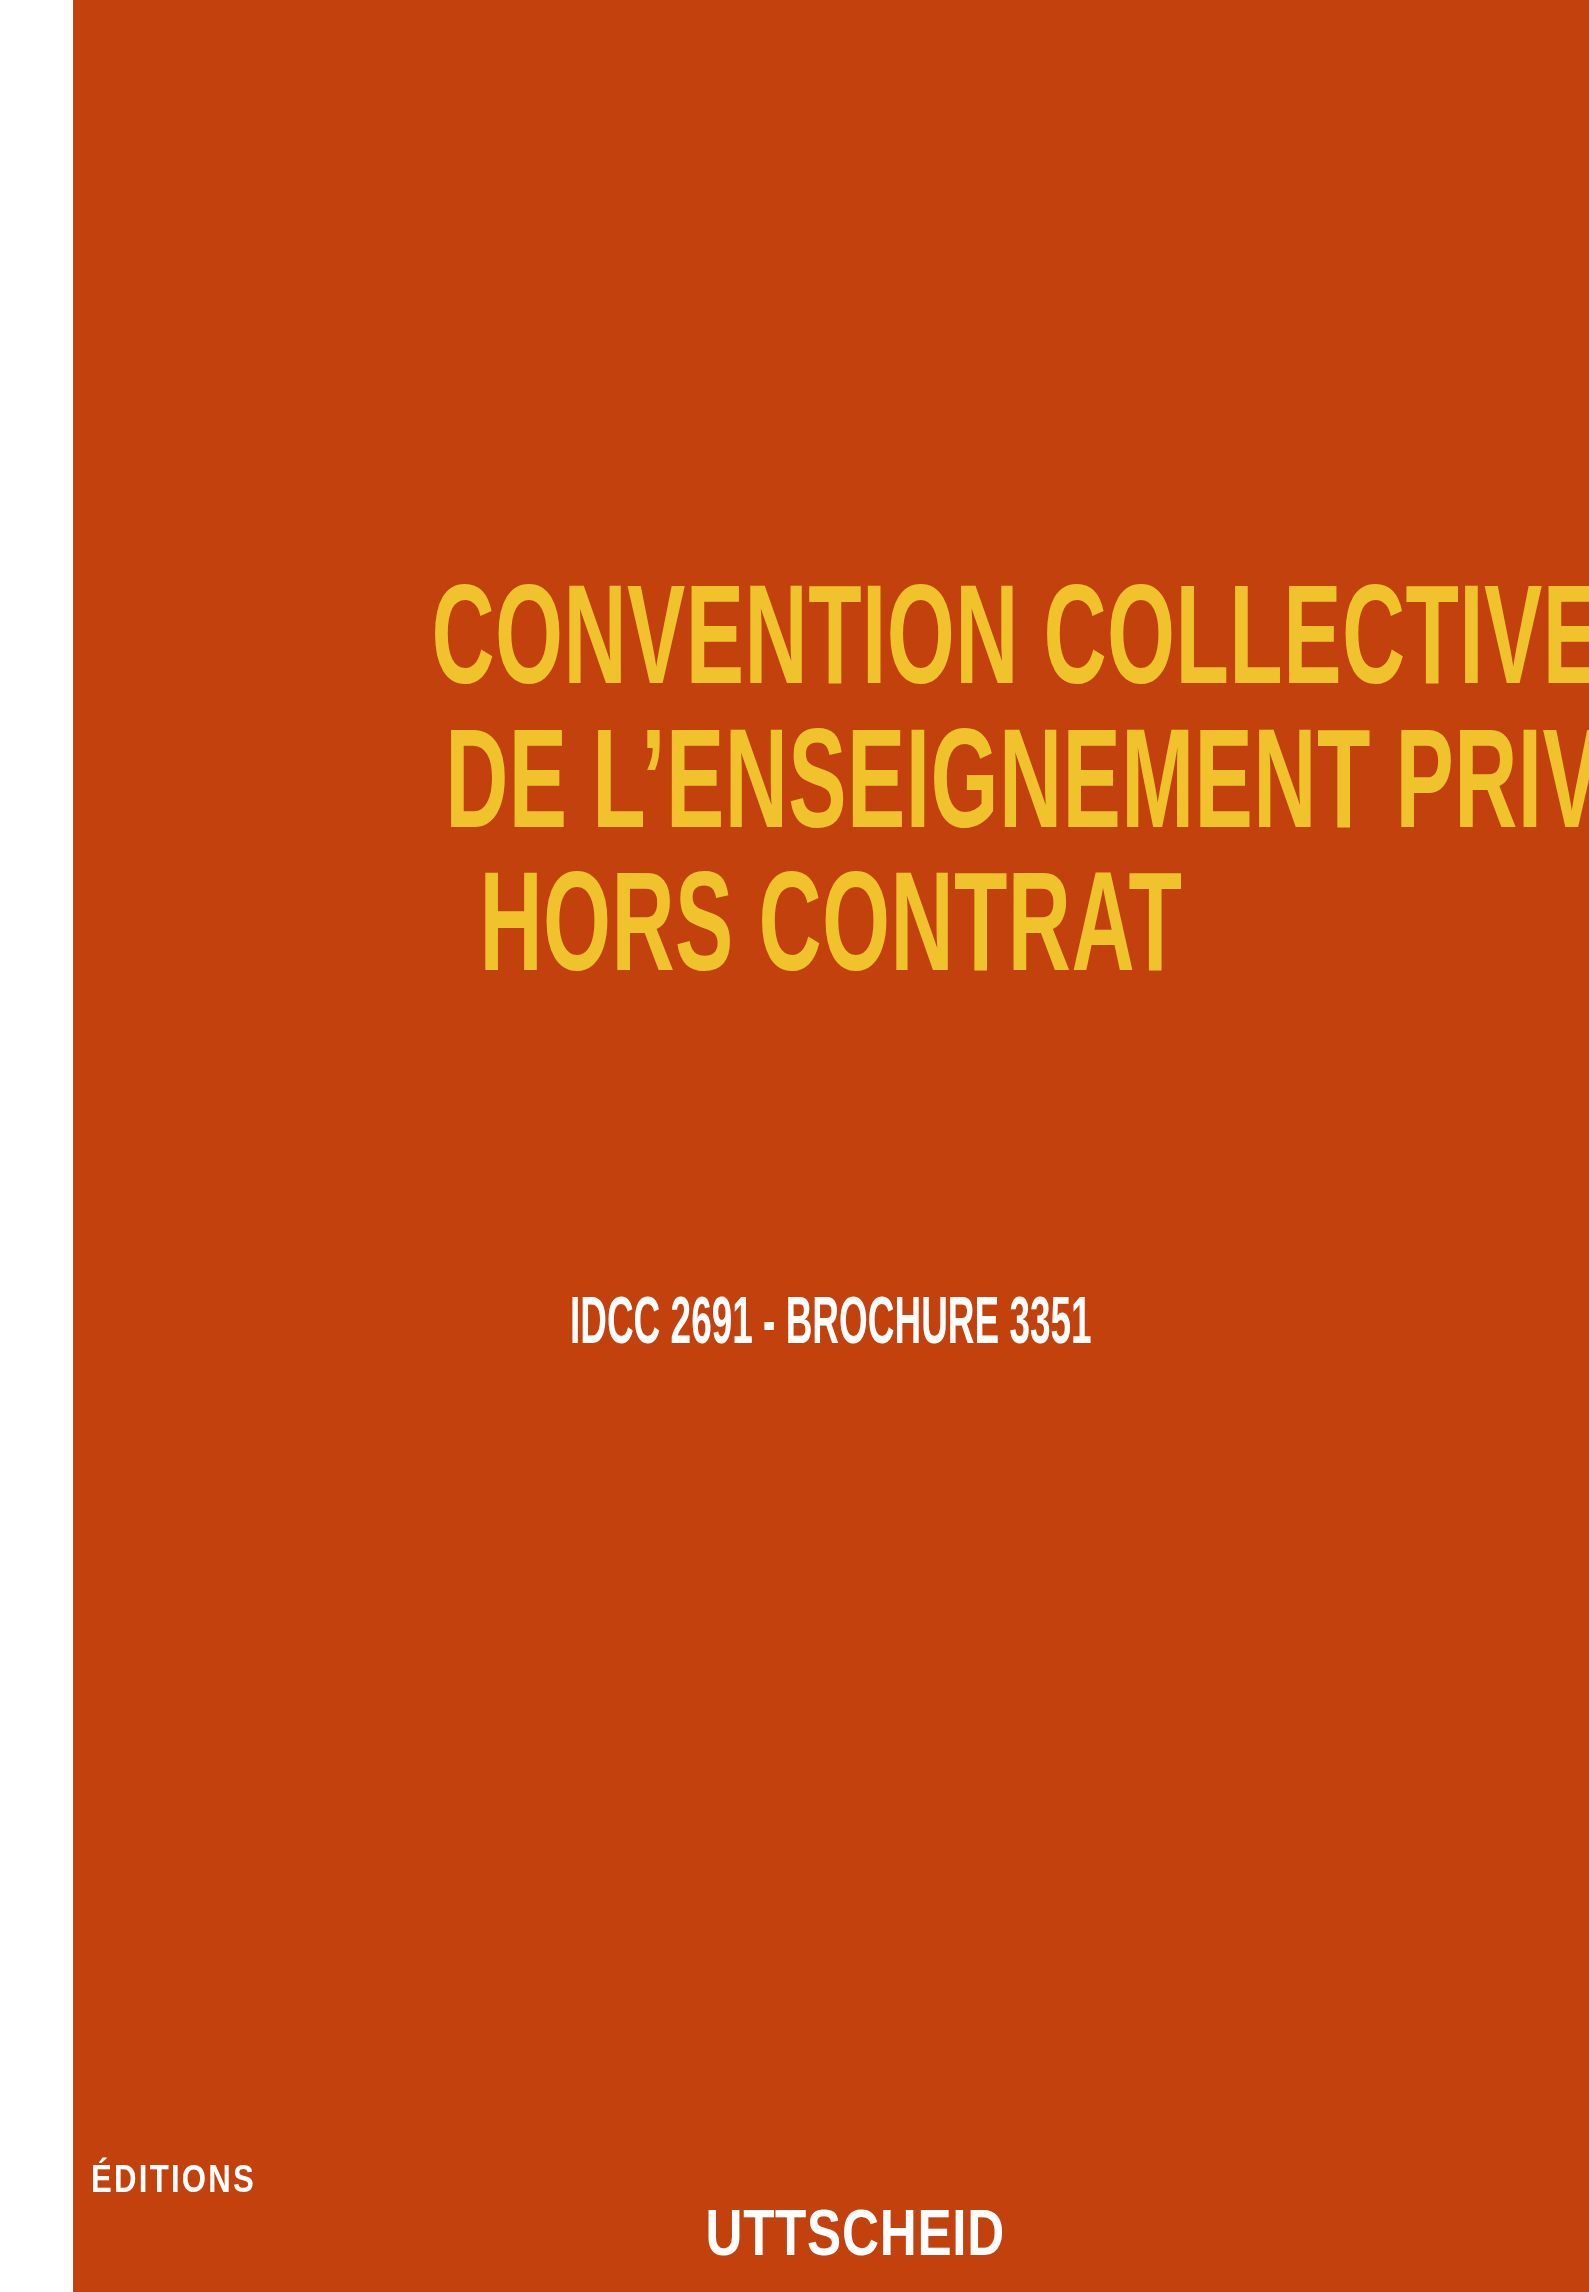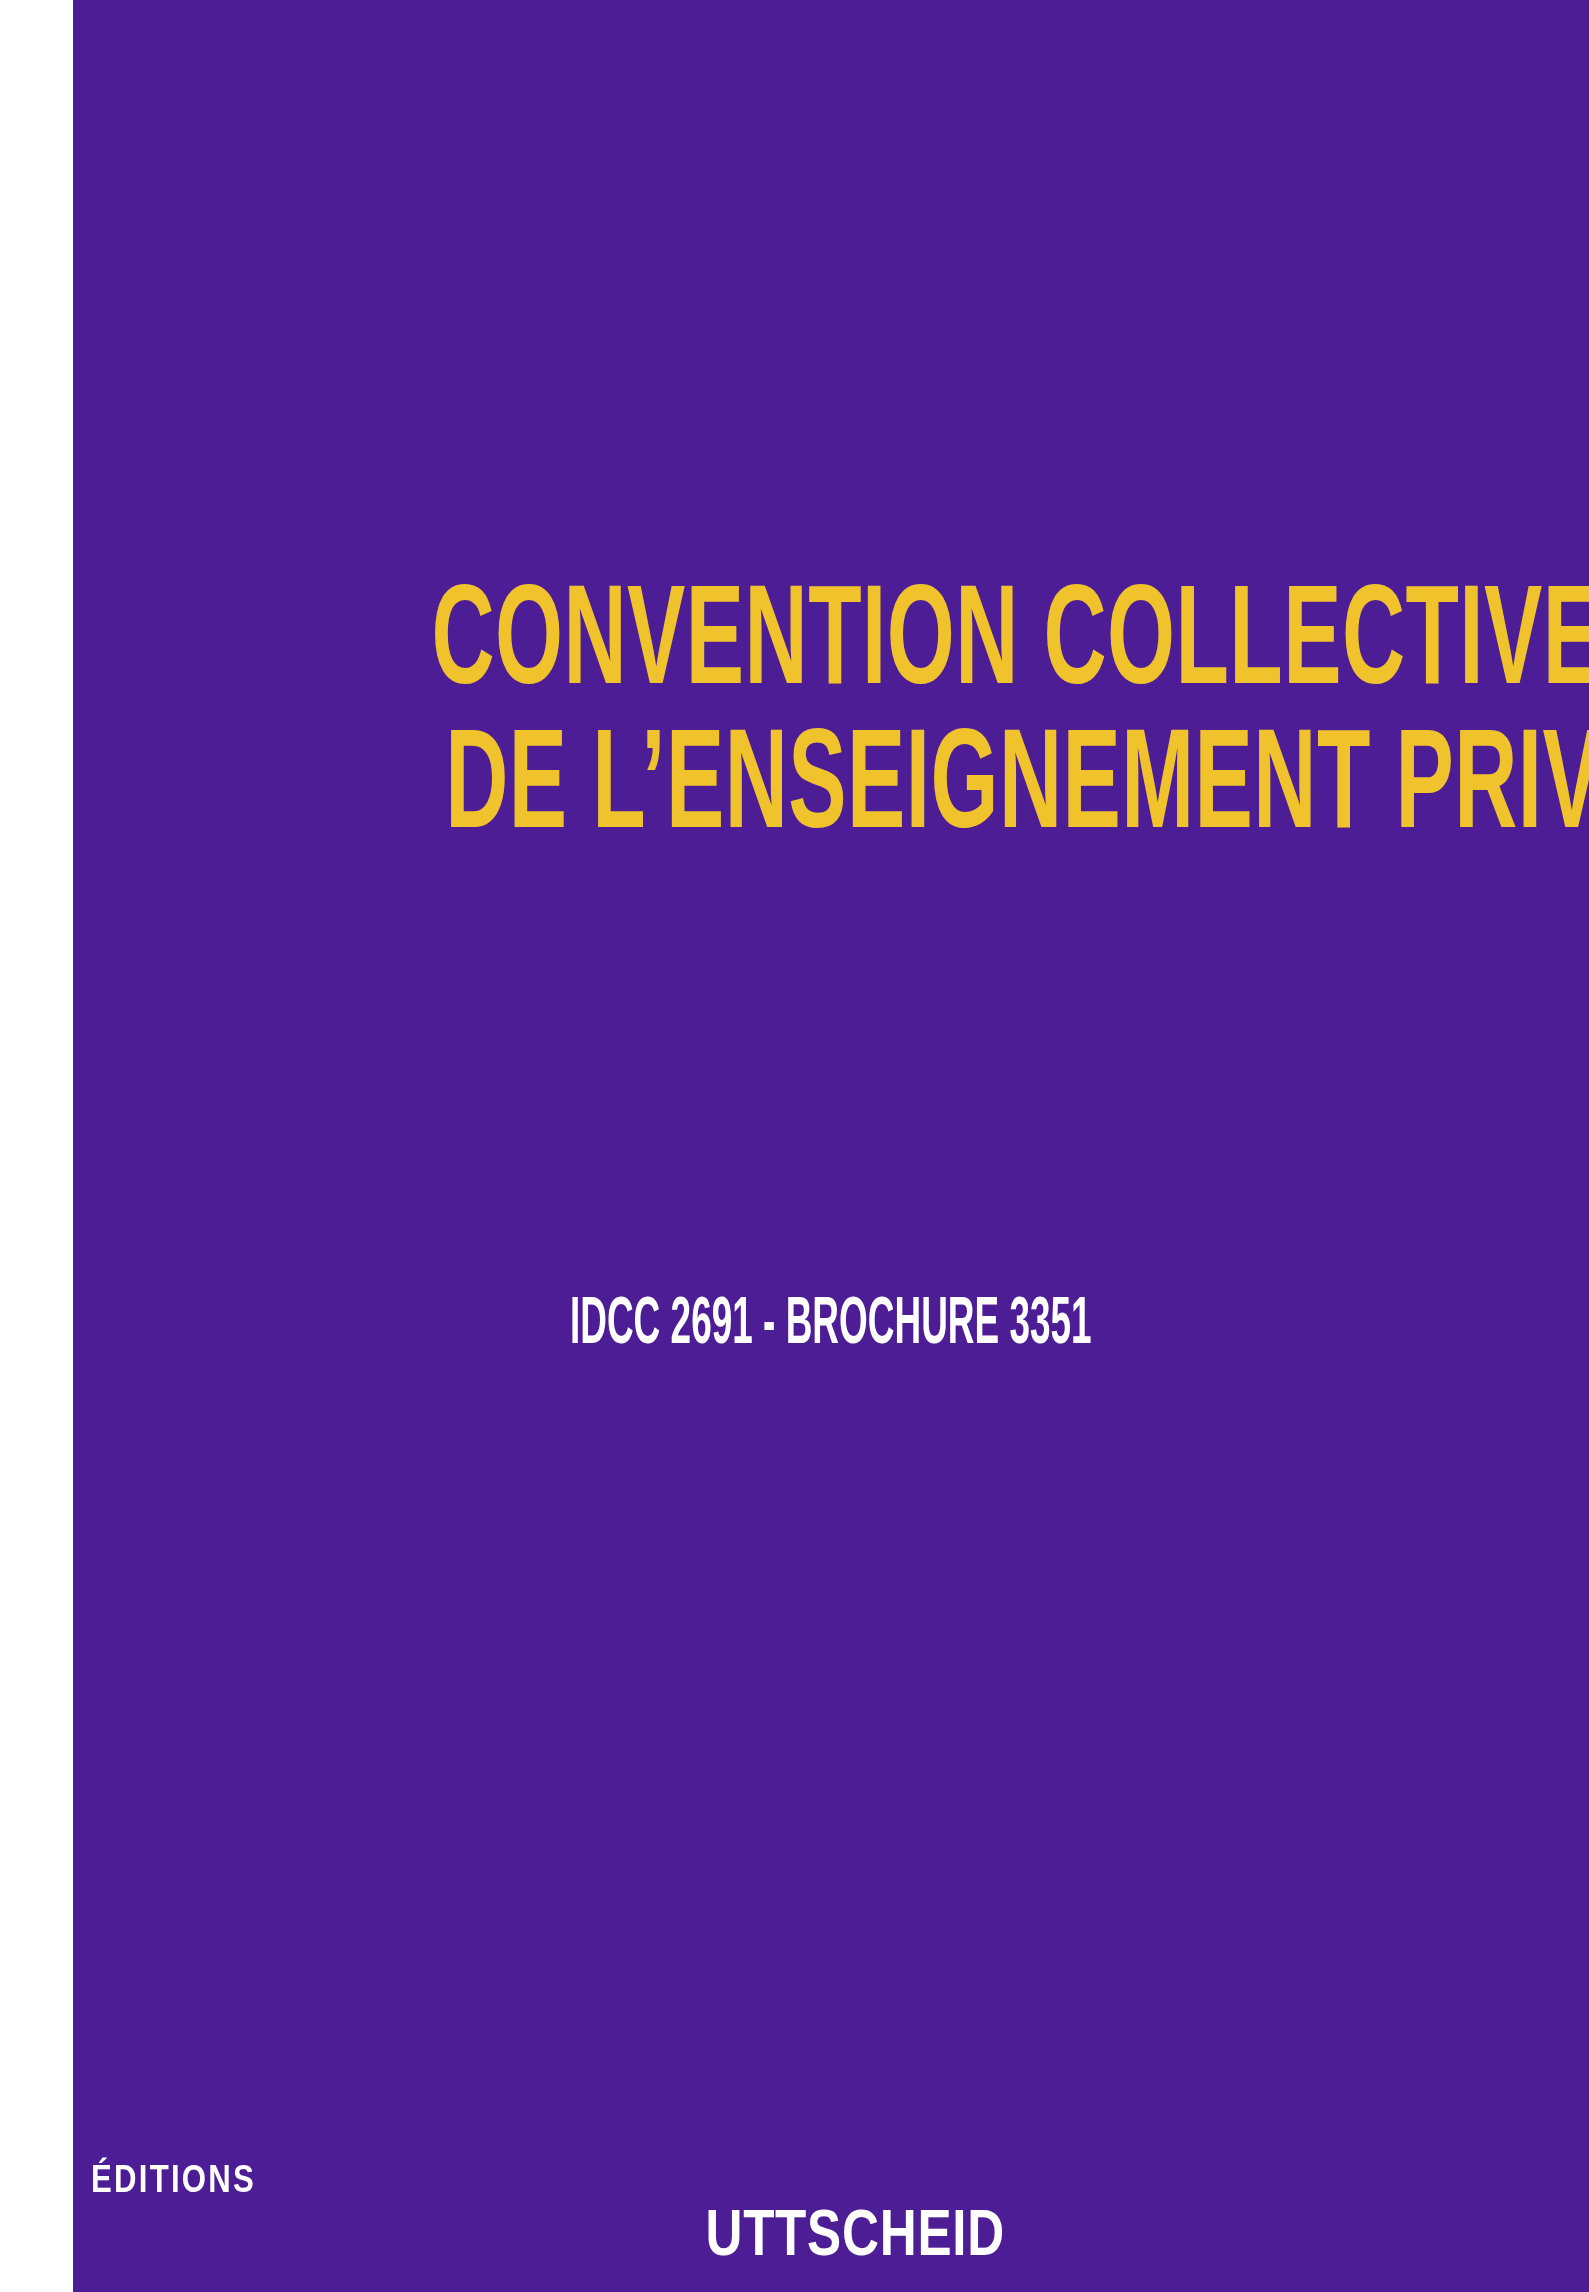--- a/index.html
+++ b/index.html
@@ -22,21 +22,21 @@
     width: 73px;
     height: 2293px;
     background: #ffffff;
   }
   .cover {
     position: absolute;
     left: 73px;
     top: 0;
     width: 1516px;
     height: 2293px;
-    background: #4c1d95;
+    background: #c2410c;
   }
   
   .title-line {
     position: absolute;
     left: 0;
     width: 100%;
     height: 143px;
     line-height: 143px;
     text-align: center;
     font-size: 141px;
@@ -124,20 +124,23 @@
 <div class="page">
   <div class="spine-margin"></div>
   <div class="cover">
 
     <div class="title-line title-line-1">
       <span>CONVENTION COLLECTIVE</span>
     </div>
     <div class="title-line title-line-2">
       <span>DE L’ENSEIGNEMENT PRIVÉ</span>
     </div>
+    <div class="title-line title-line-3">
+      <span>HORS CONTRAT</span>
+    </div>
 
     <div class="subtitle">
       <span>IDCC 2691 - BROCHURE 3351</span>
     </div>
 
     <div class="publisher-editions">
       <span>ÉDITIONS</span>
     </div>
     <div class="publisher-name">
       <span>UTTSCHEID</span>

